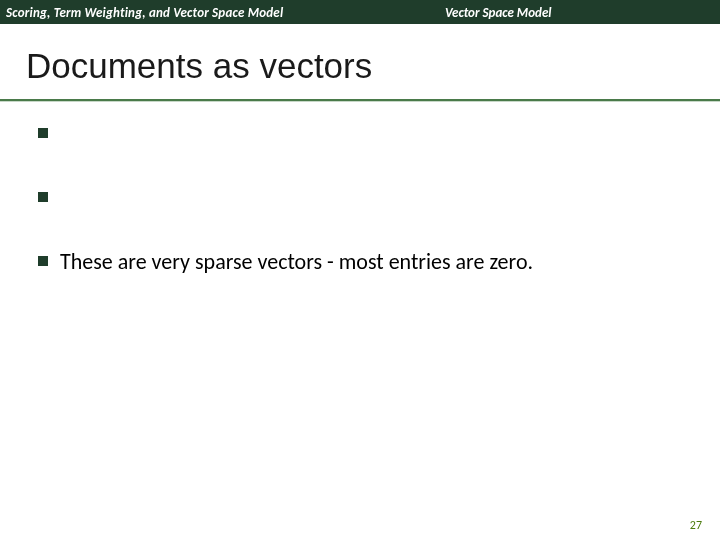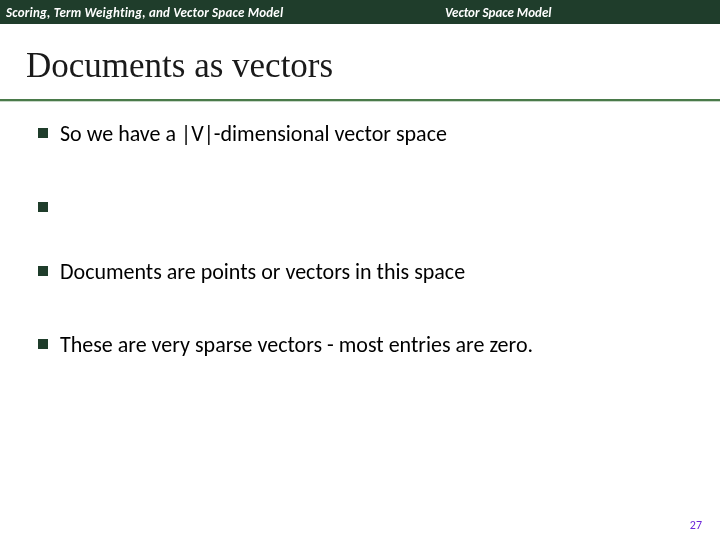--- a/index.html
+++ b/index.html
@@ -1,54 +1,49 @@
 <!DOCTYPE html>
 <html><head>
 <meta charset="utf-8">
 <style>
   * { margin: 0; padding: 0; box-sizing: border-box; }
   html, body { width: 720px; height: 540px; font-family: Calibri, "Segoe UI", Arial, sans-serif; background: #fff; overflow: hidden; }
   .slide { width: 720px; height: 540px; position: relative; background: #fff; }
   .header-bar { width: 100%; height: 24px; background: #1f3d2b; position: relative; display: flex; align-items: center; }
   .header-left { color: #fff; font-style: italic; font-weight: 600; font-size: 13px; padding-left: 6px; letter-spacing: 0.2px; }
   .header-right { position: absolute; left: 445px; color: #fff; font-style: italic; font-weight: 600; font-size: 13px; text-align: right; }
-  .title { font-size: 35px; font-weight: 400; color: #1a1a1a; margin: 22px 0 6px 26px; font-family: Liberation Serif, serif; }
+  .title { font-size: 35px; font-weight: 400; color: #1a1a1a; margin: 22px 0 6px 26px; font-family: Liberation Sans, sans-serif; }
   .title-rule { position: absolute; left: 0; top: 99px; width: 100%; height: 0; border-top: 2px solid #4a7a4a; }
   .title-rule-shadow { position: absolute; left: 0; top: 101px; width: 100%; height: 0; border-top: 1px solid #c8d8c8; }
   .content { position: absolute; top: 120px; left: 38px; right: 26px; }
   .bullet-row { display: flex; align-items: flex-start; margin-bottom: 46px; }
   .bullet { width: 10px; height: 10px; background: #1f3d2b; margin-top: 8px; margin-right: 12px; flex-shrink: 0; }
   .bullet-text { font-size: 22px; color: #000; line-height: 1.25; }
-  .slide-num { position: absolute; right: 18px; bottom: 8px; font-size: 12px; color: #6d28d9; }
+  .slide-num { position: absolute; right: 18px; bottom: 8px; font-size: 12px; color: #4d7c0f; }
 </style>
 </head>
 <body>
 
 <div class="slide">
 
   <div class="header-bar">
     <div class="header-left">Scoring, Term Weighting, and Vector Space Model</div>
     <div class="header-right">Vector Space Model</div>
   </div>
 
   <h1 class="title">Documents as vectors</h1>
   <div class="title-rule"></div>
   <div class="title-rule-shadow"></div>
 
   <div class="content">
     <div class="bullet-row">
       <div class="bullet"></div>
-      <div class="bullet-text">So we have a |V|-dimensional vector space</div>
     </div>
     <div class="bullet-row">
       <div class="bullet"></div>
-    </div>
-    <div class="bullet-row">
-      <div class="bullet"></div>
-      <div class="bullet-text">Documents are points or vectors in this space</div>
     </div>
     <div class="bullet-row" style="margin-bottom:18px;">
       <div class="bullet"></div>
       <div class="bullet-text">These are very sparse vectors - most entries are zero.</div>
     </div>
   </div>
 
   <div class="slide-num">27</div>
 
 </div>

